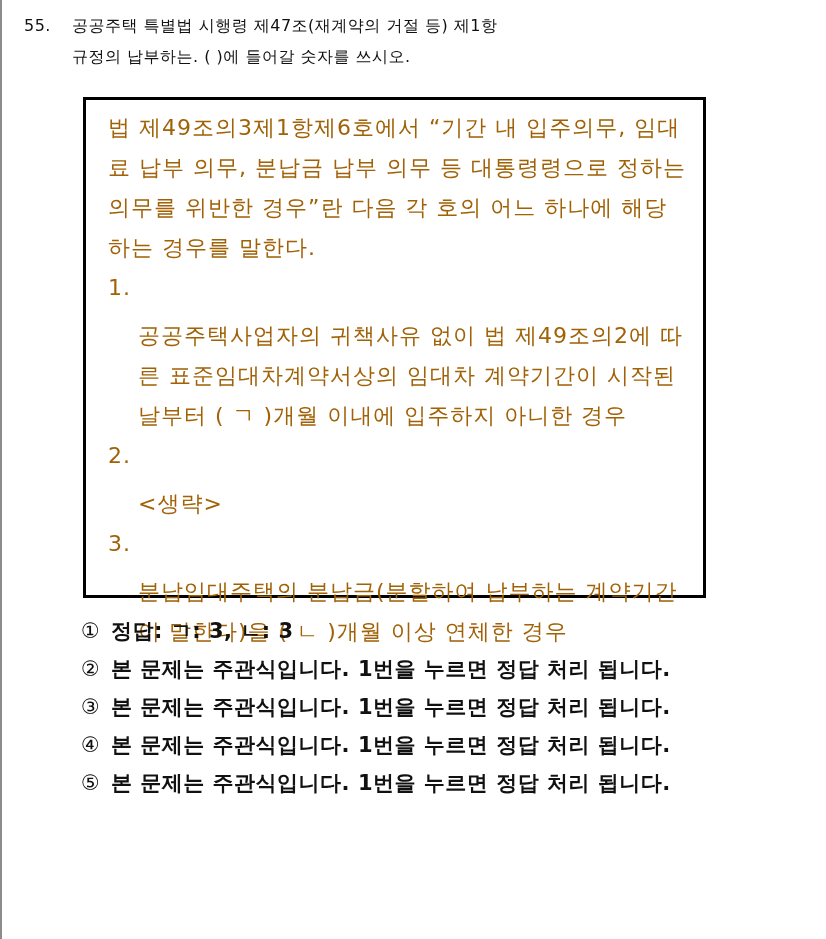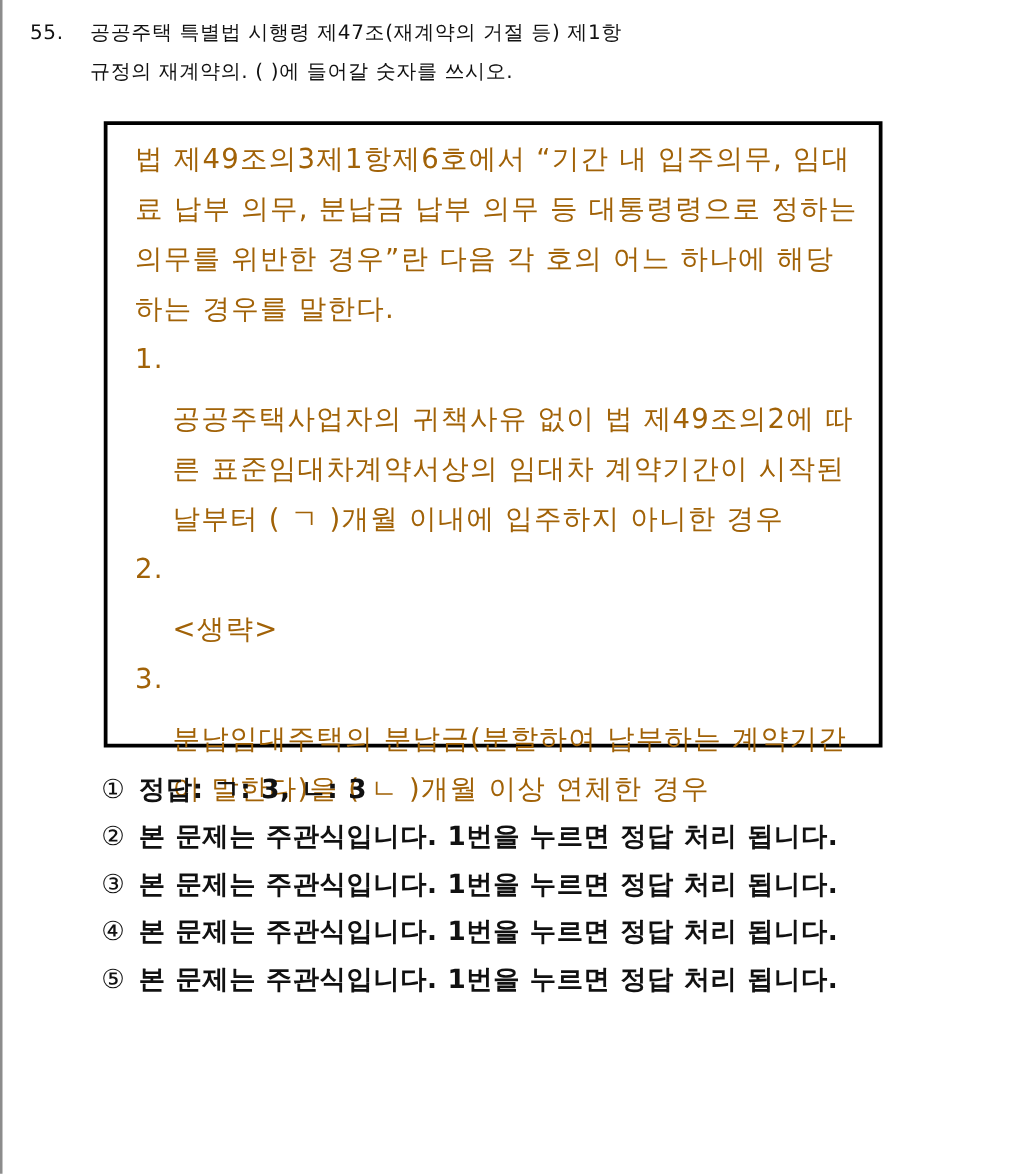--- a/index.html
+++ b/index.html
@@ -41,21 +41,21 @@
     .choice .mark { width: 30px; flex: none; }
     .choice .ctext { flex: 1; font-weight: bold; }
   </style>
 </head>
 <body>
 
 <div class="left-rule"></div>
 
 <div class="question">
   <div><span class="num">55.</span><span>공공주택 특별법 시행령 제47조(재계약의 거절 등) 제1항</span></div>
-  <div class="line2">규정의 재계약의. ( )에 들어갈 숫자를 쓰시오.</div>
+  <div class="line2">규정의 납부하는. ( )에 들어갈 숫자를 쓰시오.</div>
 </div>
 
 <div class="passage-box">
   <div class="passage">
     <p>법 제49조의3제1항제6호에서 “기간 내 입주의무, 임대료 납부 의무, 분납금 납부 의무 등 대통령령으로 정하는 의무를 위반한 경우”란 다음 각 호의 어느 하나에 해당하는 경우를 말한다.</p>
     <div class="item">
       <span class="inum">1.</span>
       <span class="itext">공공주택사업자의 귀책사유 없이 법 제49조의2에 따른 표준임대차계약서상의 임대차 계약기간이 시작된 날부터 ( ㄱ )개월 이내에 입주하지 아니한 경우</span>
     </div>
     <div class="item">

